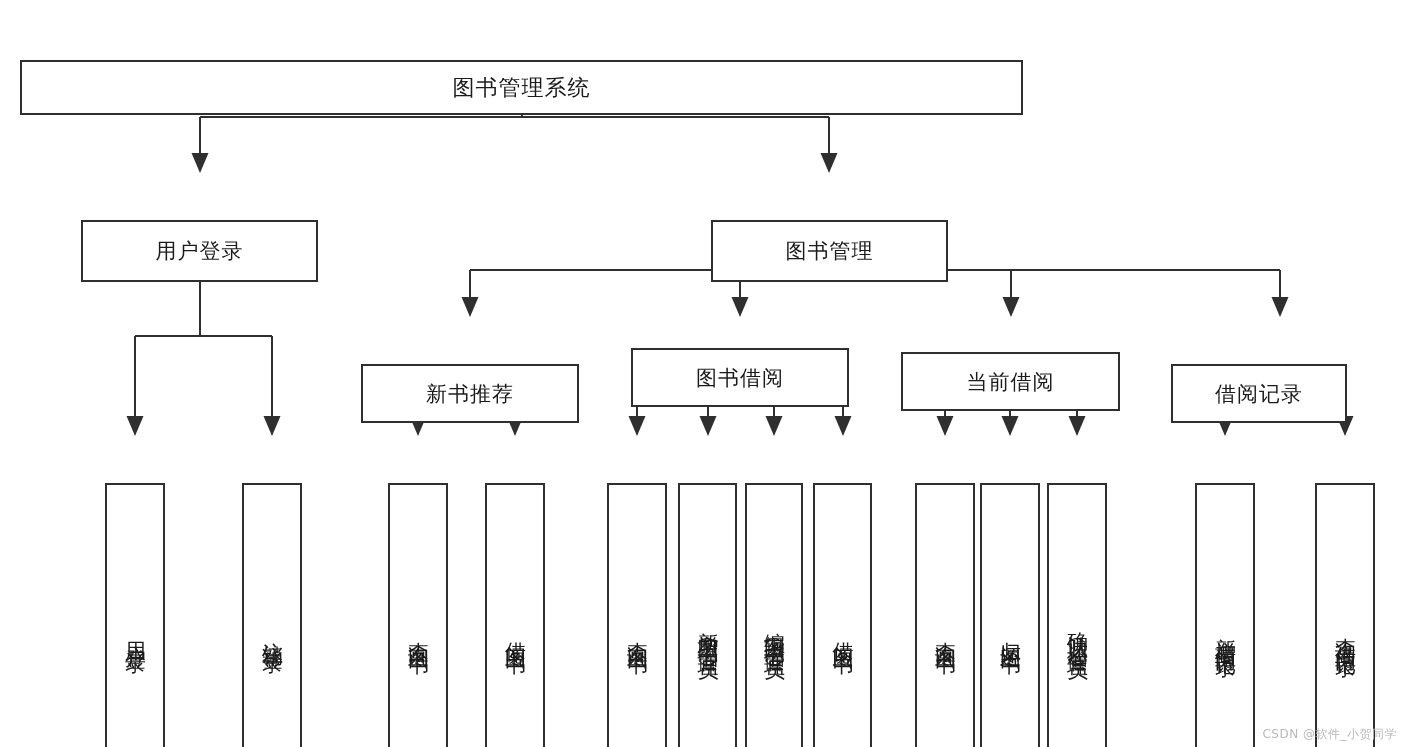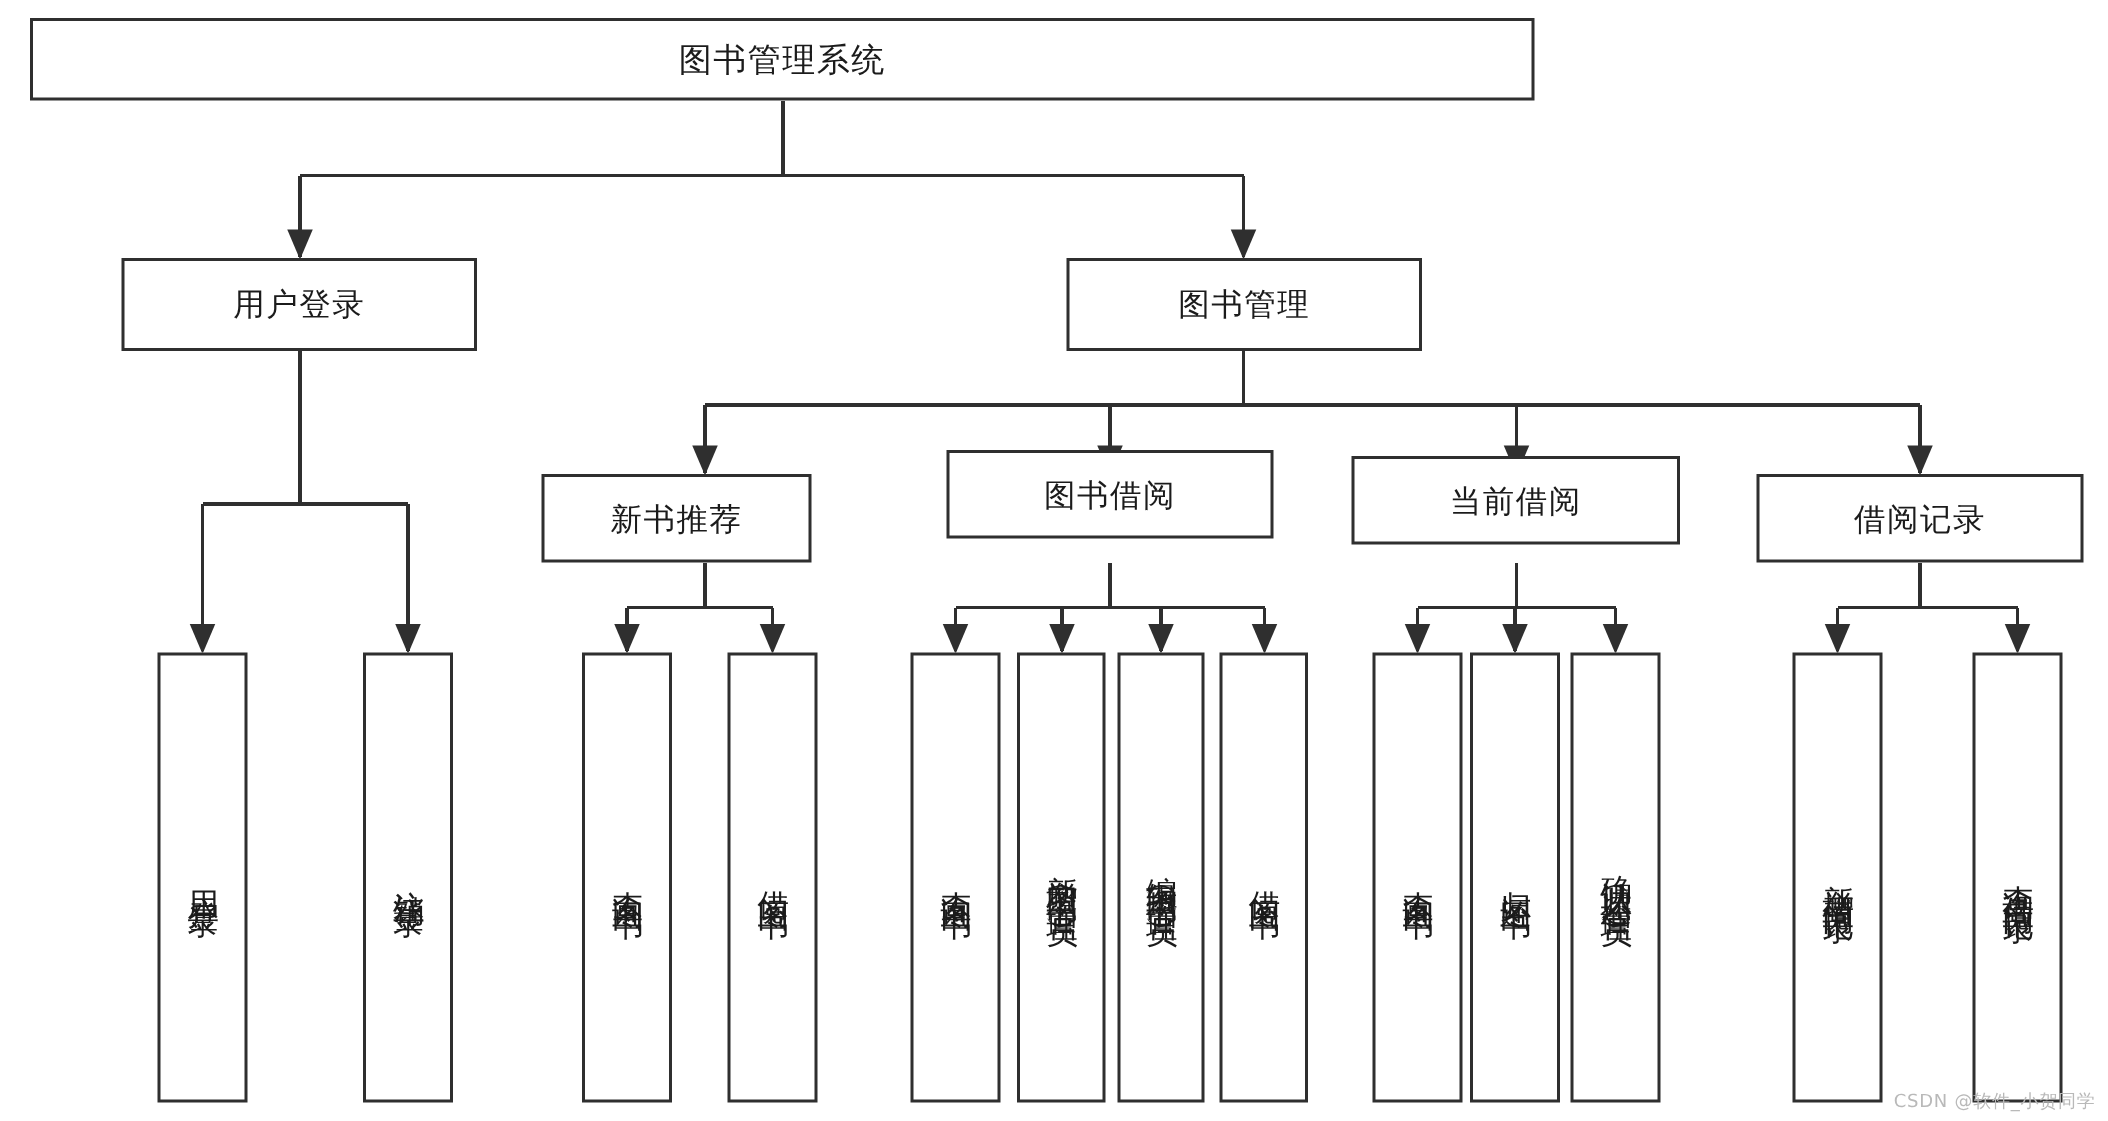--- a/index.html
+++ b/index.html
@@ -15,20 +15,21 @@
   #edges{position:absolute;left:0;top:0;width:1405px;height:747px;}
   .node{
     position:absolute;
     box-sizing:border-box;
     border:2.6px solid #2f2f2f;
     background:#ffffff;
     display:flex;
     align-items:center;
     justify-content:center;
     color:#1b1b1b;
+    margin-top:48px;
   }
   .node.horiz{
     writing-mode:horizontal-tb;
     font-size:21px;
     letter-spacing:1px;
   }
   .node.root{font-size:22px;}
   .node.vert{
     writing-mode:vertical-rl;
     text-orientation:upright;
@@ -114,30 +115,30 @@
   <div id="nodes">
       <div class="node horiz root" style="left: 20px; top: 12px; width: 1003px; height: 55px;">
         <span class="label">图书管理系统</span>
       </div>
       <div class="node horiz" style="left: 81px; top: 172px; width: 237px; height: 62px;">
         <span class="label">用户登录</span>
       </div>
       <div class="node horiz" style="left: 711px; top: 172px; width: 237px; height: 62px;">
         <span class="label">图书管理</span>
       </div>
-      <div class="node horiz" style="left: 361px; top: 316px; width: 180px; height: 59px; justify-content: center;">
+      <div class="node horiz" style="left: 361px; top: 316px; width: 218px; height: 59px; justify-content: center;">
         <span class="label">新书推荐</span>
       </div>
       <div class="node horiz" style="left: 631px; top: 300px; width: 218px; height: 59px;">
         <span class="label">图书借阅</span>
       </div>
       <div class="node horiz" style="left: 901px; top: 304px; width: 219px; height: 59px;">
         <span class="label">当前借阅</span>
       </div>
-      <div class="node horiz" style="left: 1171px; top: 316px; width: 218px; height: 59px;">
+      <div class="node horiz" style="left: 1171px; top: 316px; width: 176px; height: 59px;">
         <span class="label">借阅记录</span>
       </div>
       <div class="node vert" style="left: 105px; top: 435px; width: 60px; height: 300px;">
         <span class="label">用户登录</span>
       </div>
       <div class="node vert" style="left: 242px; top: 435px; width: 60px; height: 300px;">
         <span class="label">注销登录</span>
       </div>
       <div class="node vert" style="left: 388px; top: 435px; width: 60px; height: 300px;">
         <span class="label">查询图书</span>

